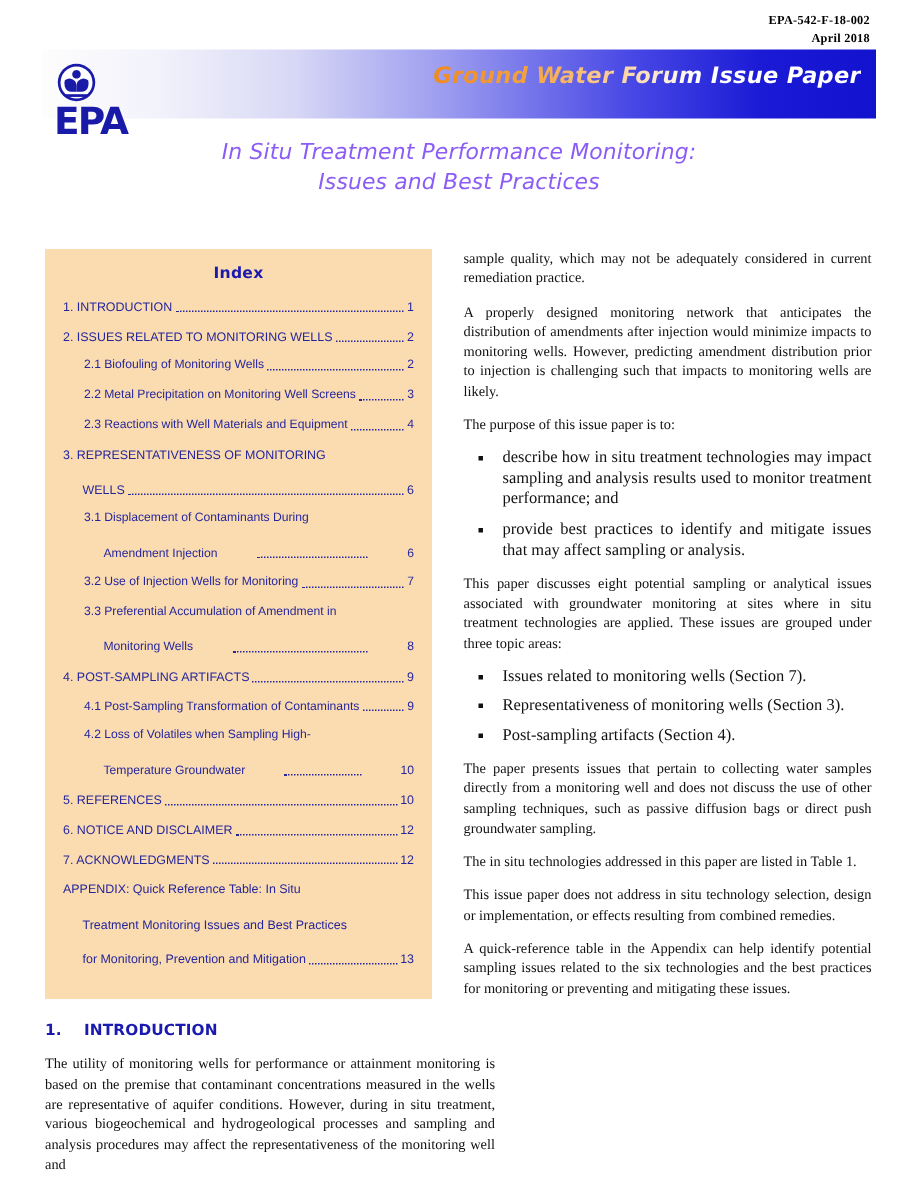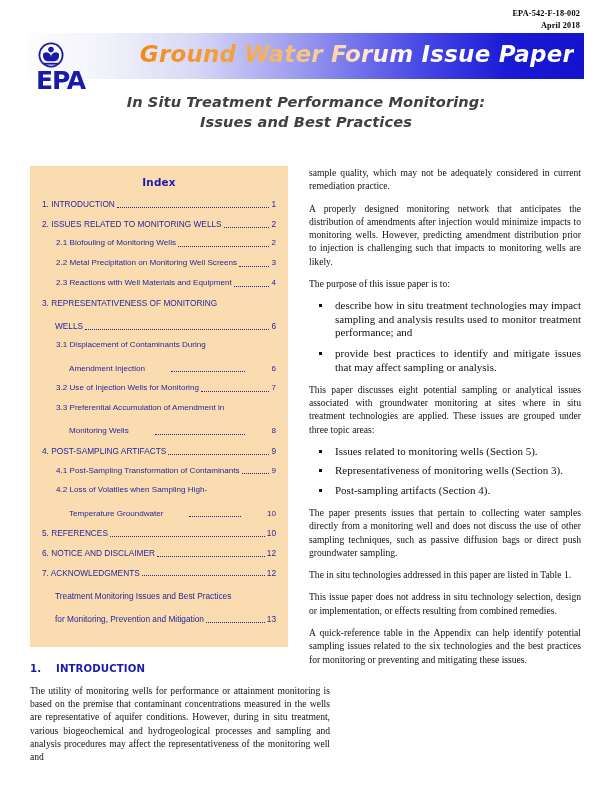--- a/index.html
+++ b/index.html
@@ -39,21 +39,21 @@
     height: 46px;
     background: linear-gradient(to right, #fdfdfd 0%, #f2f2fb 14%, #d8d8f6 30%, #9d9df0 48%, #4a4ae6 70%, #1b1bd6 86%, #1212cf 100%);
   }
   .banner-title {
     position: absolute;
     right: 10px;
     top: 8px;
     font-family: "DejaVu Sans", sans-serif;
     font-style: italic;
     font-weight: bold;
-    font-size: 23px;
+    font-size: 15px;
     letter-spacing: 0.2px;
     white-space: nowrap;
     background: linear-gradient(to right, #f08a1e 0%, #f5a23c 22%, #fbd6a8 45%, #ffffff 62%, #ffffff 100%);
     -webkit-background-clip: text;
     background-clip: text;
     color: transparent;
     -webkit-text-fill-color: transparent;
   }
 
   
@@ -91,24 +91,24 @@
 
   
   .main-title {
     position: absolute;
     left: 56px;
     top: 92px;
     width: 500px;
     text-align: center;
     font-family: "DejaVu Sans", sans-serif;
     font-style: italic;
-    font-weight: bold;
+    font-weight: normal;
     font-size: 14.6px;
     line-height: 20px;
-    color: #404040;
+    color: #8b5cf6;
     letter-spacing: 0.1px;
   }
 
   
   .col-left {
     position: absolute;
     left: 30px;
     top: 166px;
     width: 300px;
   }
@@ -360,20 +360,21 @@
       <span class="toc-page">12</span>
     </div>
 
     <div class="toc-entry lvl1">
       <span class="toc-text">7. ACKNOWLEDGMENTS</span>
       <span class="toc-dots"></span>
       <span class="toc-page">12</span>
     </div>
 
     <div class="toc-entry lvl1 wrap">
+      <div>APPENDIX: Quick Reference Table: In Situ</div>
       <div class="line2">Treatment Monitoring Issues and Best Practices</div>
       <div class="line2">
         <span class="toc-text">for Monitoring, Prevention and Mitigation</span>
         <span class="toc-dots"></span>
         <span class="toc-page">13</span>
       </div>
     </div>
 
   </div>
 
@@ -395,21 +396,21 @@
   <p class="body">The purpose of this issue paper is to:</p>
 
   <ul class="bullets">
     <li>describe how in situ treatment technologies may impact sampling and analysis results used to monitor treatment performance; and</li>
     <li>provide best practices to identify and mitigate issues that may affect sampling or analysis.</li>
   </ul>
 
   <p class="body">This paper discusses eight potential sampling or analytical issues associated with groundwater monitoring at sites where in situ treatment technologies are applied. These issues are grouped under three topic areas:</p>
 
   <ul class="bullets tight">
-    <li>Issues related to monitoring wells (Section 5).</li>
+    <li>Issues related to monitoring wells (Section 7).</li>
     <li>Representativeness of monitoring wells (Section 3).</li>
     <li>Post-sampling artifacts (Section 4).</li>
   </ul>
 
   <p class="body">The paper presents issues that pertain to collecting water samples directly from a monitoring well and does not discuss the use of other sampling techniques, such as passive diffusion bags or direct push groundwater sampling.</p>
 
   <p class="body">The in situ technologies addressed in this paper are listed in Table 1.</p>
 
   <p class="body">This issue paper does not address in situ technology selection, design or implementation, or effects resulting from combined remedies.</p>
 

